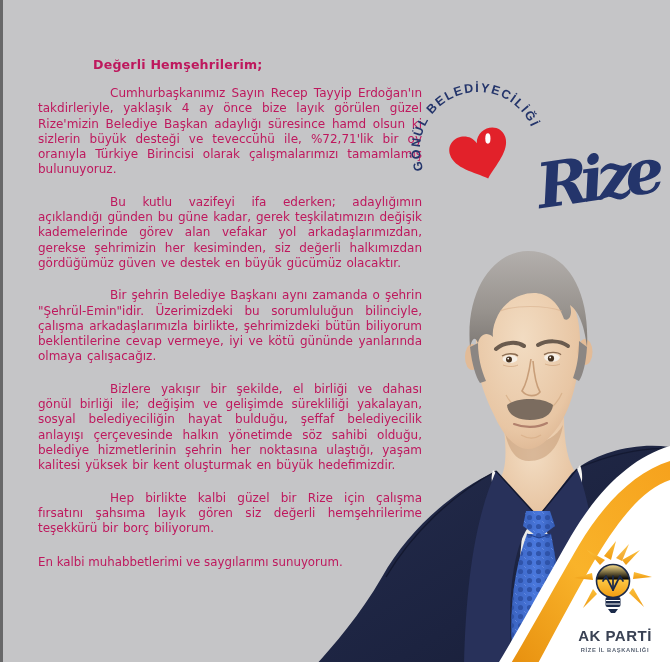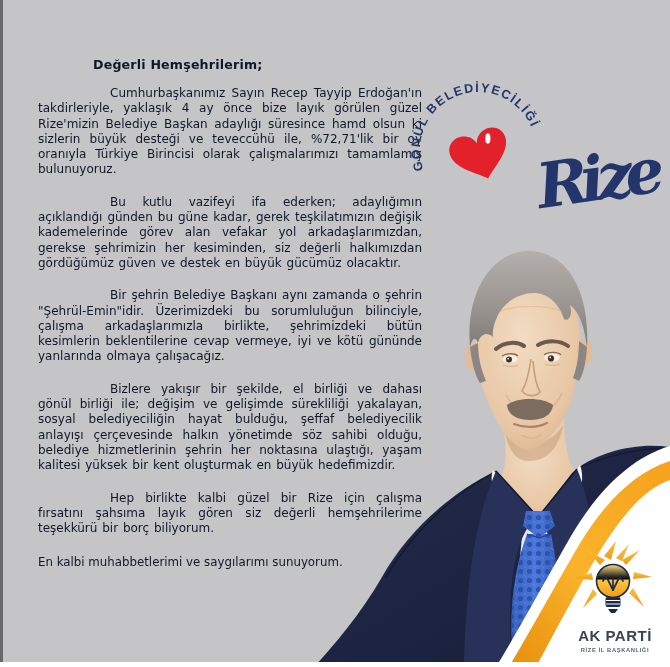--- a/index.html
+++ b/index.html
@@ -1,19 +1,19 @@
 <!DOCTYPE html>
 <html><head>
 <meta charset="utf-8">
 <style>
   html,body{margin:0;padding:0;background:#9a9a9c;}
   .canvas{position:relative;width:670px;height:667px;background:#c5c5c7;overflow:hidden;
           font-family:"DejaVu Sans","Liberation Sans",sans-serif;}
   
-  .letter{position:absolute;left:38px;top:57px;width:384px;color:#0f172a;z-index:3;}
+  .letter{position:absolute;left:38px;top:57px;width:384px;color:#be185d;z-index:3;}
   .salutation{font-weight:bold;font-size:12.6px;margin:0 0 14px 0;text-indent:55px;letter-spacing:.2px;}
   .letter p.body{font-size:12px;line-height:15.3px;text-align:justify;margin:0 0 17px 0;
                  text-indent:72px;word-spacing:1px;}
   .letter p.closing{font-size:11.8px;line-height:15.3px;margin:19px 0 0 0;text-indent:0;}
   .signature{position:absolute;left:55px;top:598px;font-weight:bold;font-size:16.5px;
              color:#1c1c1d;letter-spacing:.4px;z-index:3;}
   
   .logo-svg{position:absolute;left:400px;top:55px;width:270px;height:160px;z-index:4;}
   .portrait-svg{position:absolute;left:300px;top:225px;width:370px;height:442px;z-index:5;}
   .badge-svg{position:absolute;left:480px;top:430px;width:190px;height:237px;z-index:6;}
@@ -22,21 +22,21 @@
 </style>
 </head>
 <body>
 
 <div class="canvas">
 
   <div class="letter">
     <p class="salutation">Değerli Hemşehrilerim;</p>
     <p class="body">Cumhurbaşkanımız Sayın Recep Tayyip Erdoğan'ın takdirleriyle, yaklaşık 4 ay önce bize layık görülen güzel Rize'mizin Belediye Başkan adaylığı süresince hamd olsun ki sizlerin büyük desteği ve teveccühü ile, %72,71'lik bir oy oranıyla Türkiye Birincisi olarak çalışmalarımızı tamamlamış bulunuyoruz.</p>
     <p class="body">Bu kutlu vazifeyi ifa ederken; adaylığımın açıklandığı günden bu güne kadar, gerek teşkilatımızın değişik kademelerinde görev alan vefakar yol arkadaşlarımızdan, gerekse şehrimizin her kesiminden, siz değerli halkımızdan gördüğümüz güven ve destek en büyük gücümüz olacaktır.</p>
-    <p class="body">Bir şehrin Belediye Başkanı aynı zamanda o şehrin "Şehrül-Emin"idir. Üzerimizdeki bu sorumluluğun bilinciyle, çalışma arkadaşlarımızla birlikte, şehrimizdeki bütün kesimlerin beklentilerine cevap vermeye, iyi ve kötü gününde yanlarında olmaya çalışacağız.</p>
+    <p class="body">Bir şehrin Belediye Başkanı aynı zamanda o şehrin "Şehrül-Emin"idir. Üzerimizdeki bu sorumluluğun bilinciyle, çalışma arkadaşlarımızla birlikte, şehrimizdeki bütün biliyorum beklentilerine cevap vermeye, iyi ve kötü gününde yanlarında olmaya çalışacağız.</p>
     <p class="body">Bizlere yakışır bir şekilde, el birliği ve dahası gönül birliği ile; değişim ve gelişimde sürekliliği yakalayan, sosyal belediyeciliğin hayat bulduğu, şeffaf belediyecilik anlayışı çerçevesinde halkın yönetimde söz sahibi olduğu, belediye hizmetlerinin şehrin her noktasına ulaştığı, yaşam kalitesi yüksek bir kent oluşturmak en büyük hedefimizdir.</p>
     <p class="body">Hep birlikte kalbi güzel bir Rize için çalışma fırsatını şahsıma layık gören siz değerli hemşehrilerime teşekkürü bir borç biliyorum.</p>
     <p class="closing">En kalbi muhabbetlerimi ve saygılarımı sunuyorum.</p>
   </div>
 
 
   <svg class="logo-svg" viewBox="0 0 270 160">
     <defs>
       <path id="arcPath" d="M 23.5 114.8 A 58 58 0 1 1 135.8 100.1" fill="none"></path>
     </defs>

